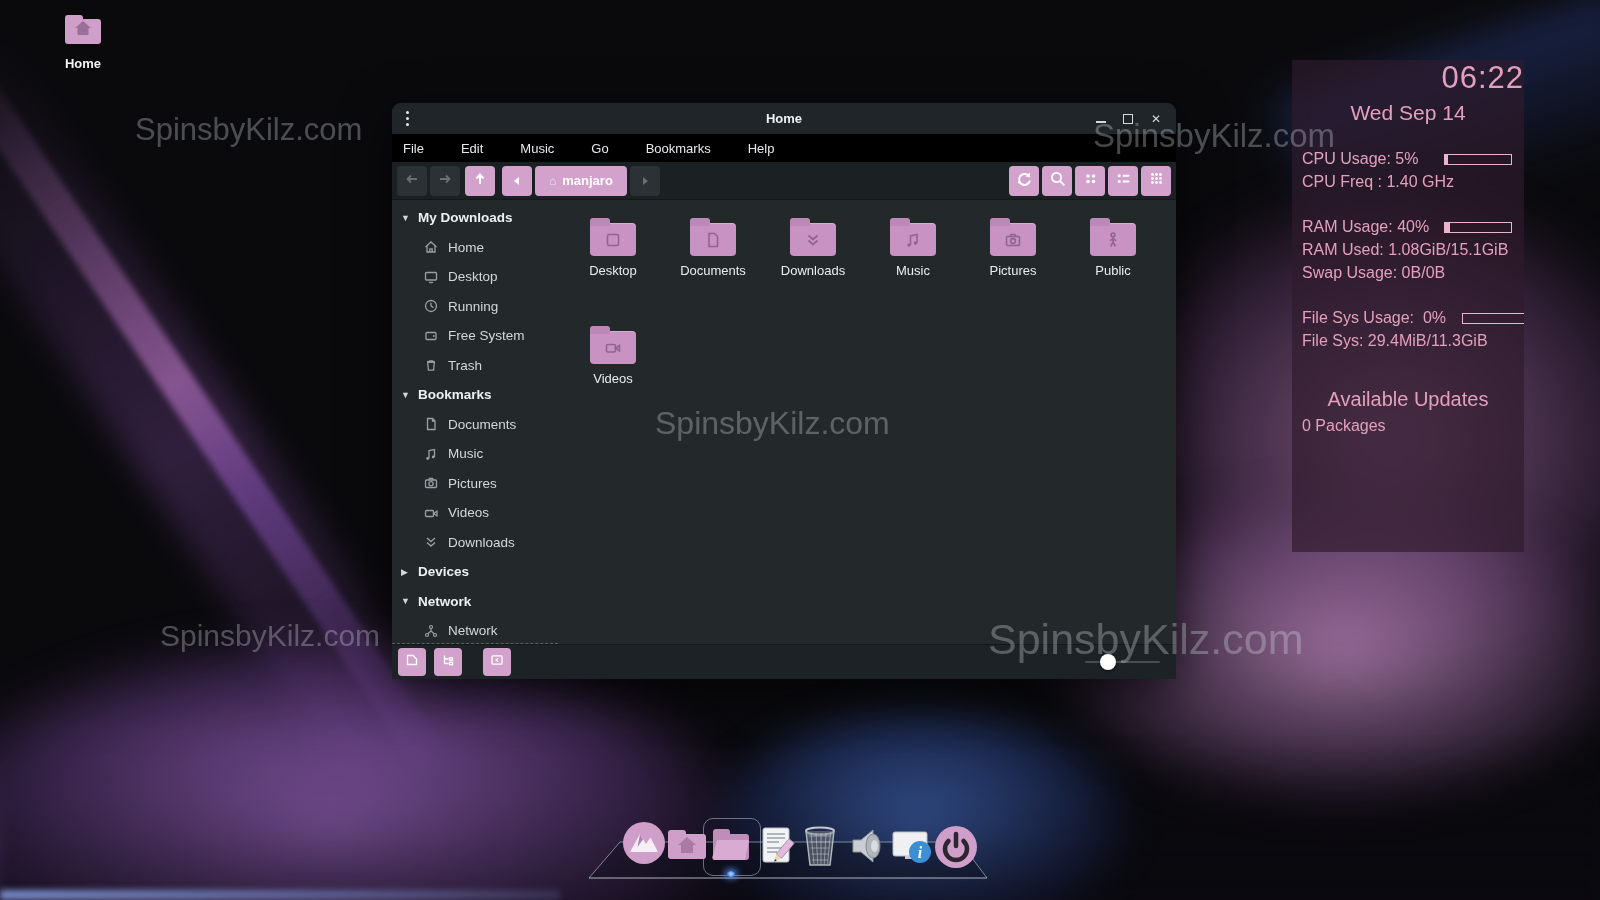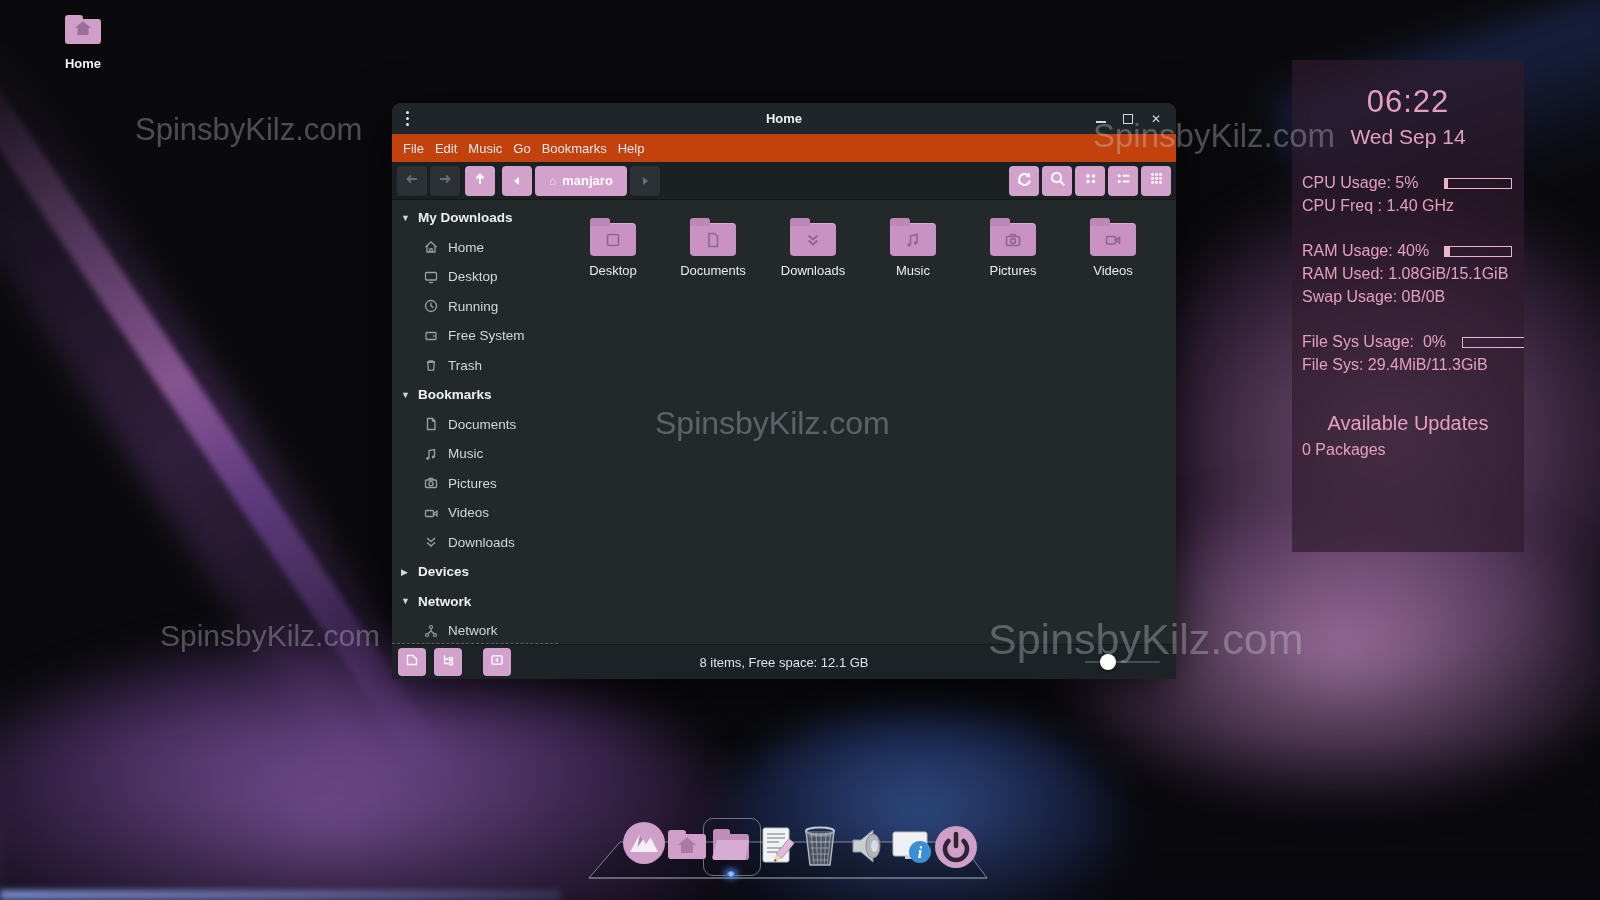--- a/index.html
+++ b/index.html
@@ -34,21 +34,21 @@
   .win{position:absolute;left:392px;top:103px;width:784px;height:571px;background:#23282b;z-index:20;
        border-radius:9px 9px 0 0;box-shadow:0 14px 50px rgba(0,0,0,.65)}
   .titlebar{height:31px;background:#20252a;border-radius:9px 9px 0 0;display:flex;align-items:center;position:relative}
   .title{position:absolute;left:0;right:0;text-align:center;color:#eef1f2;font-size:13px;font-weight:bold}
   .dots{display:flex;flex-direction:column;gap:3px;margin-left:14px;z-index:2}
   .dots i{width:3px;height:3px;border-radius:50%;background:#e6e9ea}
   .controls{margin-left:auto;display:flex;align-items:center;gap:17px;padding-right:14px;z-index:2}
   .ctl{color:#d6dadc;font-size:12px;line-height:1;display:flex;align-items:center;justify-content:center;width:12px;height:12px}
   .ctl.min{border-bottom:2px solid #d6dadc;height:7px;width:10px}
   .ctl.max{border:1.5px solid #d6dadc;width:8px;height:8px}
-  .menubar{height:28px;background:#c2410c;display:flex;align-items:center;gap:5px;padding-left:8px}
+  .menubar{height:28px;background:#000000;display:flex;align-items:center;gap:31px;padding-left:8px}
   .menu-item{color:#e6e9eb;font-size:13px;padding:2px 3px}
   .toolbar{height:37px;background:#1b2023;border-bottom:1px solid #141819;display:flex;align-items:center;padding:0 5px;gap:3px}
   .tbtn{width:30px;height:30px;border-radius:4px;display:flex;align-items:center;justify-content:center;flex:none}
   .tbtn.dark{background:#2b3134;color:#667075}
   .tbtn.pink{background:#d2a2cd;color:#fff}
   .crumb{height:30px;background:#d2a2cd;border-radius:4px;display:flex;align-items:center;gap:6px;
          padding:0 14px;color:#fff;font-size:13px;font-weight:bold}
   .crumb .cicon{opacity:.65;font-size:12px}
   .tb-spacer{flex:1}
   .win-body{display:flex;height:444px}
@@ -74,21 +74,21 @@
   .sb-dash{position:absolute;left:0;top:-2px;width:166px;border-top:1px dashed #5a6166}
   .sb-btn{position:absolute;top:3px;width:28px;height:28px;border-radius:4px;background:#d2a2cd;color:#fff;
           display:flex;align-items:center;justify-content:center}
   .sb-text{position:absolute;left:0;right:0;text-align:center;color:#e0e4e6;font-size:13px}
   .slider{position:absolute;left:693px;top:16px;width:75px;height:2px;background:#474e52;border-radius:1px}
   .slider .knob{position:absolute;left:15px;top:-7px;width:16px;height:16px;border-radius:50%;background:#fff;
                 box-shadow:0 1px 3px rgba(0,0,0,.6)}
   
   .conky{position:absolute;left:1292px;top:60px;width:232px;height:492px;background:rgba(47,26,44,.68);
          color:#e3a0bb;z-index:15;overflow:hidden}
-  .ck-time{margin-top:24px;text-align:center;font-size:31px;letter-spacing:1px}
+  .ck-time{text-align:right;font-size:31px;letter-spacing:1px}
   .ck-date{margin-top:5px;text-align:center;font-size:21px}
   .ck-group{margin:22px 0 0 10px}
   .ck-line{font-size:16px;line-height:23px;white-space:pre;position:relative}
   .ckbar{position:absolute;top:7px;width:66px;height:9px;border:1px solid #ecb4cb;background:transparent}
   .ckbar i{display:block;height:100%;background:#ecb4cb}
   .ck-updates{margin-top:36px;text-align:center;font-size:20px}
   .ck-pkg{margin:6px 0 0 10px;font-size:16px}
   
   .dock{position:absolute;left:575px;top:812px;width:430px;height:80px;z-index:25}
   .dock .platform{position:absolute;left:0;top:0}
@@ -393,20 +393,29 @@
                 <rect x="3.5" y="6.5" width="13" height="9" rx="1"></rect>
                 <circle cx="10" cy="11" r="2.4"></circle>
                 <path d="M7 6.5 l1.2-2 h3.6 l1.2 2"></path>
               </svg>
             </div>
             <div class="flabel">Pictures</div>
           </div>
         <div class="file">
             <div class="folder">
               <svg width="20" height="20" viewBox="0 0 20 20" fill="none" stroke="currentColor" stroke-width="1.6">
+                <circle cx="10" cy="5" r="1.9"></circle>
+                <path d="M10 7.5 v4.5 M10 9 l-3.2 1.6 M10 9 l3.2 1.6 M10 12 l-2.4 4.5 M10 12 l2.4 4.5"></path>
+              </svg>
+            </div>
+            <div class="flabel">Public</div>
+          </div>
+        <div class="file">
+            <div class="folder">
+              <svg width="20" height="20" viewBox="0 0 20 20" fill="none" stroke="currentColor" stroke-width="1.6">
                 <rect x="3.5" y="6.5" width="9" height="7.5" rx="1.5"></rect>
                 <path d="M12.5 10 l4-2.5 v5.5 Z"></path>
               </svg>
             </div>
             <div class="flabel">Videos</div>
           </div>
       </div>
     </div>
   </div>
 
@@ -423,21 +432,20 @@
             <rect x="8.5" y="4.8" width="3" height="2.4"></rect>
             <rect x="8.5" y="9.3" width="3" height="2.4"></rect>
           </svg></span>
       </div>
     <div class="sb-btn" style="left:91px">
         <span><svg width="14" height="14" viewBox="0 0 14 14" fill="none" stroke="#fff" stroke-width="1.3">
             <rect x="2" y="2.8" width="10" height="8.4" rx="1"></rect>
             <path d="M8.2 5.2 L6 7 l2.2 1.8"></path>
           </svg></span>
       </div>
-    <div class="sb-text">8 items, Free space: 12.1 GB</div>
     <div class="slider">
         <div class="knob"></div>
       </div>
   </div>
 </div>
 
 <div class="conky">
   <div class="ck-time">06:22</div>
   <div class="ck-date">Wed Sep 14</div>
   <div class="ck-group">

